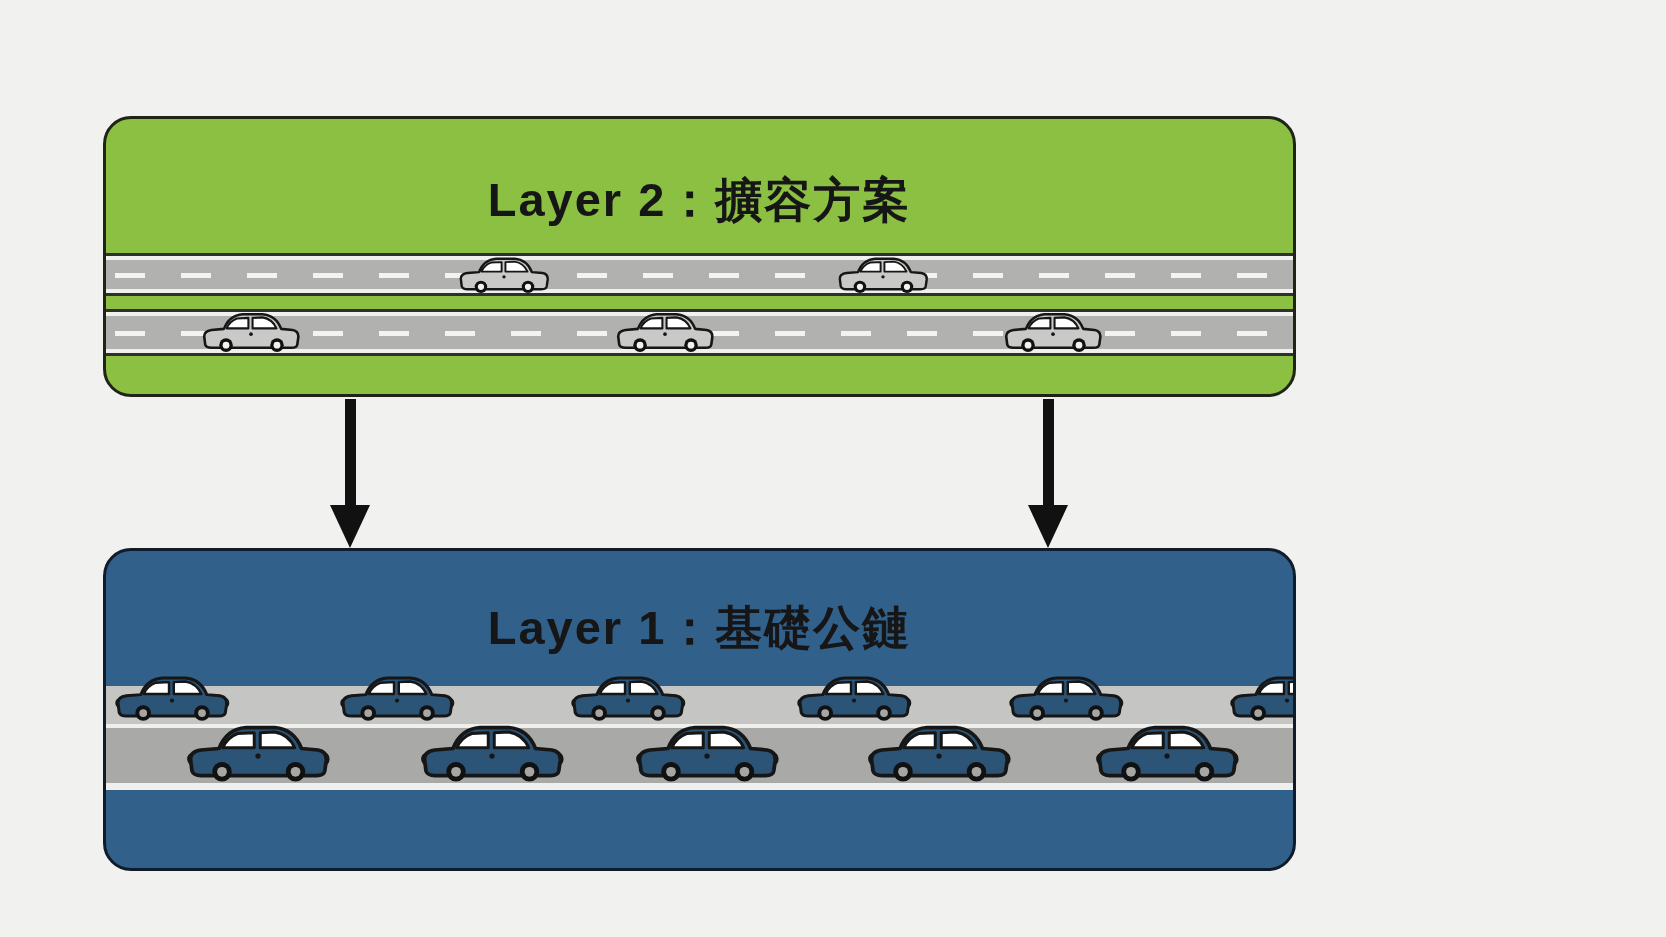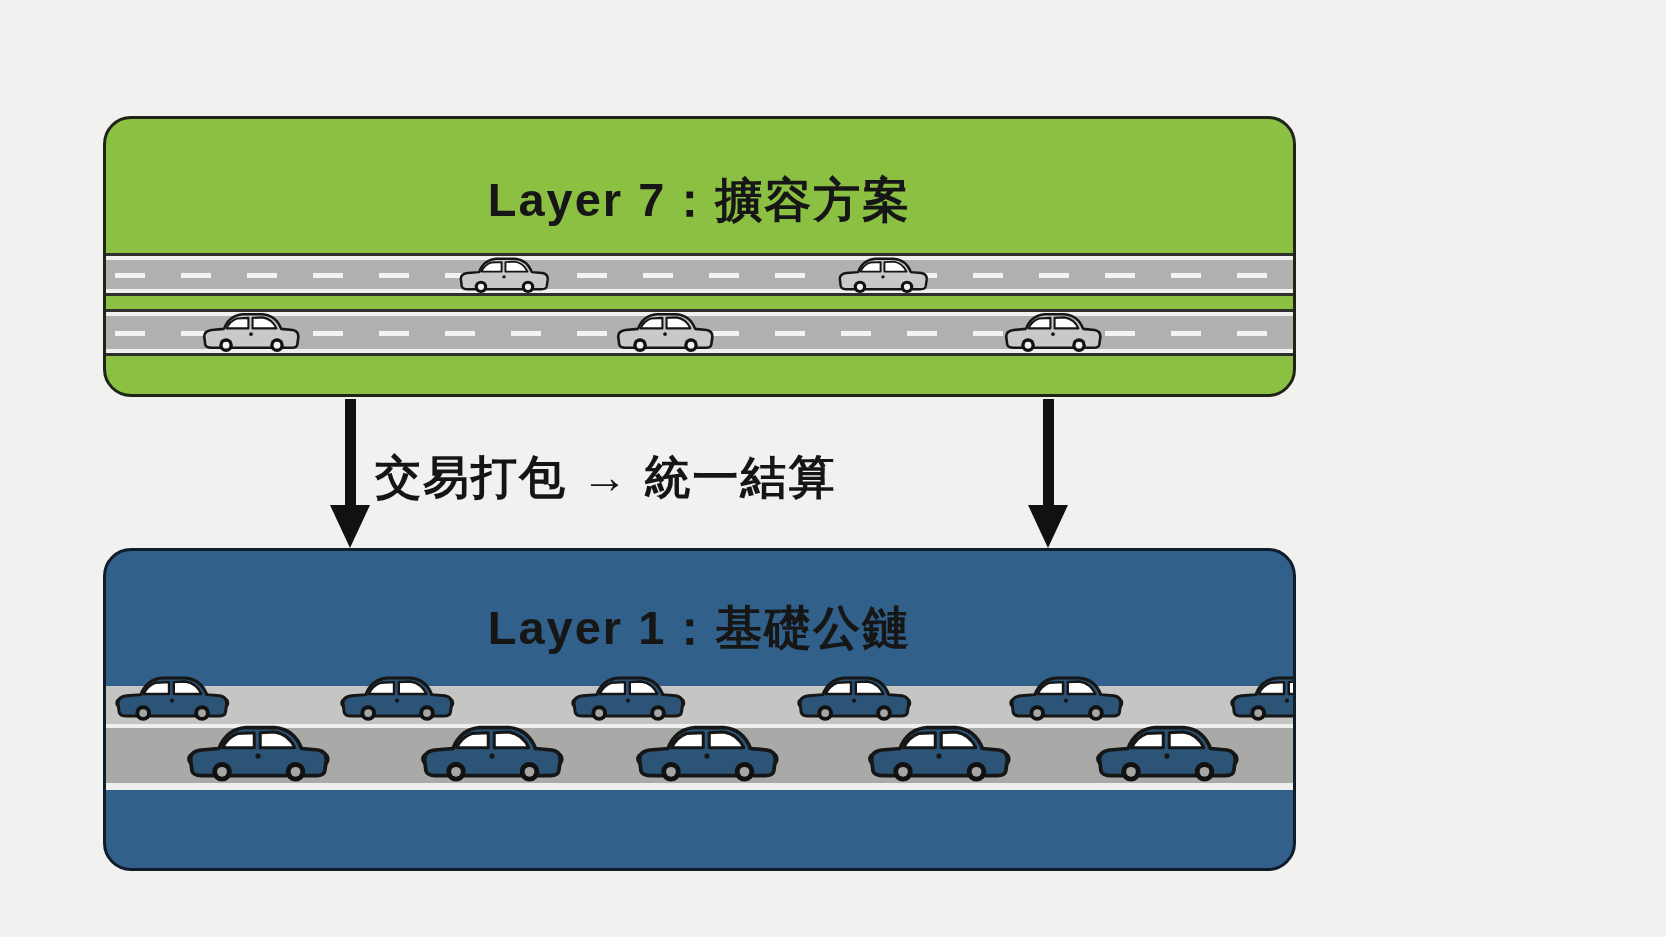--- a/index.html
+++ b/index.html
@@ -69,21 +69,21 @@
     font-size:46px;font-weight:bold;color:#151515;letter-spacing:2px;
     white-space:nowrap;
   }
 </style>
 </head>
 <body>
 
 <div class="canvas" style="--bg: #f1f1ef; --l2-bg: #8cc043; --l2-road: #b1b1af; --l1-bg: #31608b; --l1-road-upper: #c5c5c3; --l1-road-lower: #a9a9a7; --arrow: #111111;">
 
   <div class="box green">
-    <div class="box-title">Layer 7：擴容方案</div>
+    <div class="box-title">Layer 2：擴容方案</div>
     <div class="road a">
       <div class="dashline"></div>
     </div>
     <div class="road b">
       <div class="dashline"></div>
     </div>
     <div id="l2-cars">
         <div class="car" style="left: 33.5%; width: 96px; height: 40px; top: 135px;">
           <svg viewBox="0 0 200 84" preserveAspectRatio="none">
             <path d="M 12 68 L 10 52 Q 10 42 24 40 L 48 38 Q 58 12 84 10 L 122 10 Q 148 12 158 38 L 180 40 Q 192 42 191 54 L 189 68 Q 188 74 178 74 L 24 74 Q 14 74 12 68 Z" fill="#c9c9c7" stroke="#161616" stroke-width="5" stroke-linejoin="round"></path>
@@ -148,21 +148,20 @@
   </div>
 
   <div class="arrow left">
     <div class="shaft"></div>
       <div class="head"></div>
   </div>
   <div class="arrow right">
     <div class="shaft"></div>
       <div class="head"></div>
   </div>
-  <div class="flow-label">交易打包 → 統一結算</div>
 
   <div class="box blue">
     <div class="box-title">Layer 1：基礎公鏈</div>
     <div class="band upper"></div>
     <div class="band lower"></div>
     <div id="l1-cars">
         <div class="car" style="left: 5.6%; width: 120px; height: 50px; top: 121px;">
           <svg viewBox="0 0 200 84" preserveAspectRatio="none">
             <ellipse cx="187" cy="52" rx="7" ry="8" fill="#f6dfae" stroke="#161616" stroke-width="3"></ellipse>
             <ellipse cx="13" cy="52" rx="6" ry="7" fill="#f0d9a8" stroke="#161616" stroke-width="3"></ellipse>

